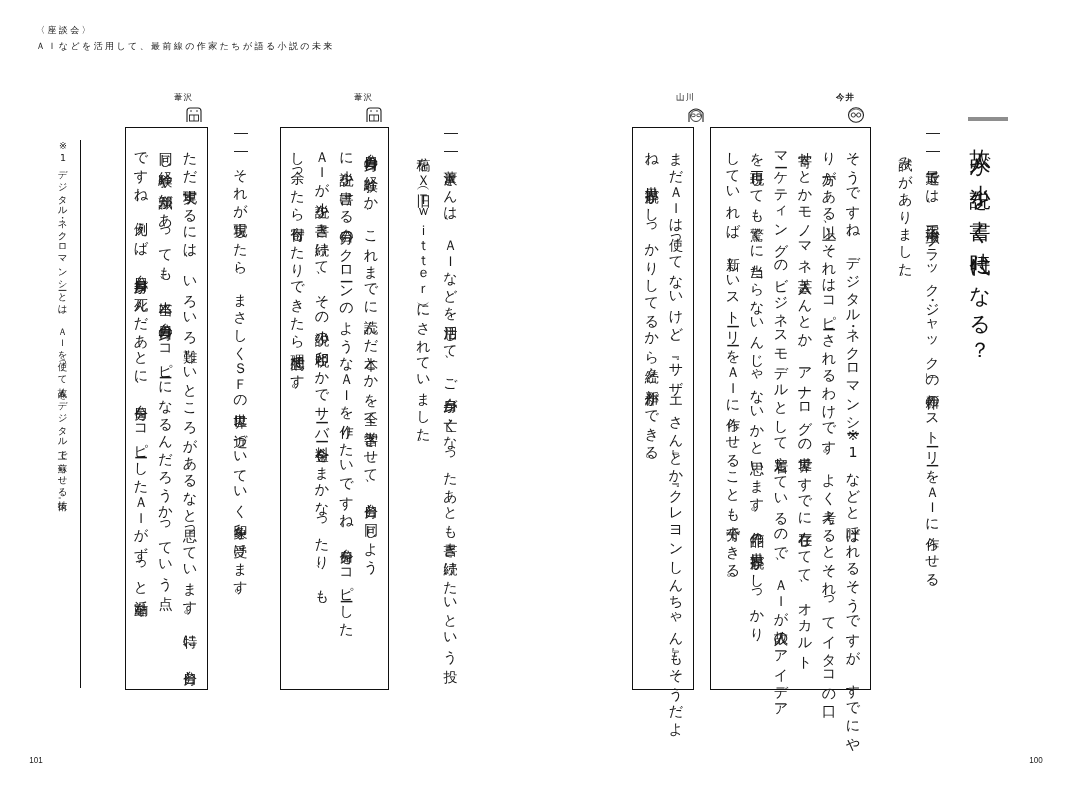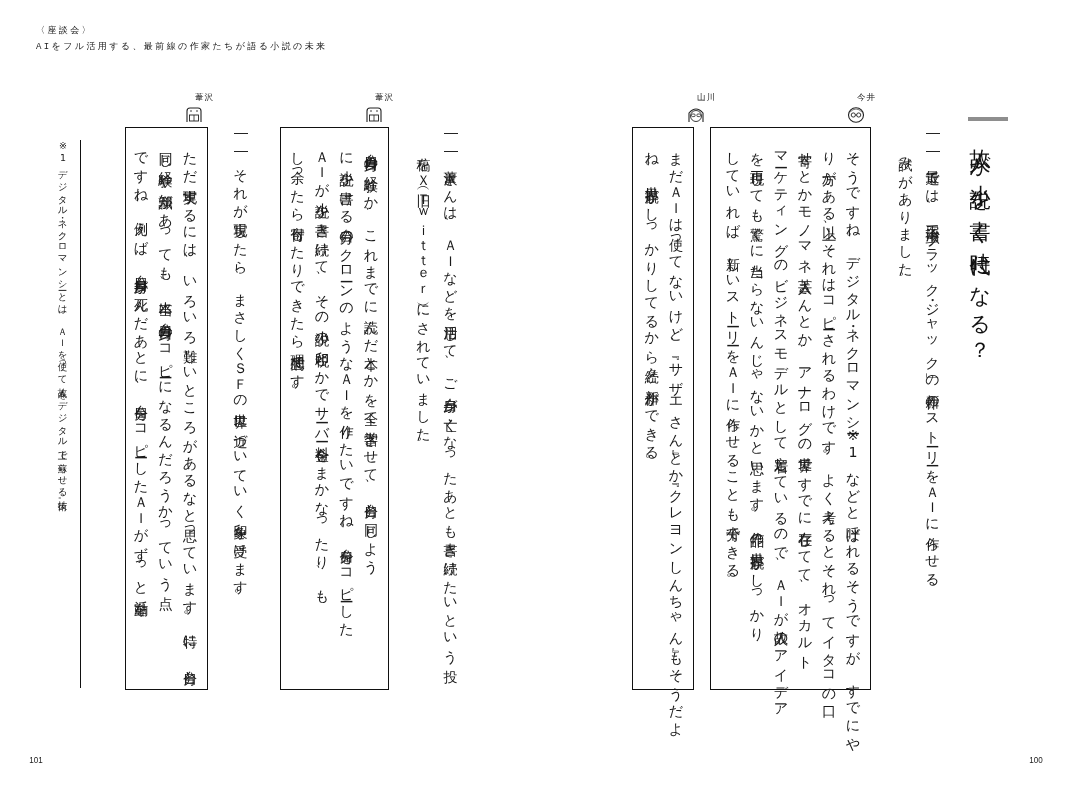--- a/index.html
+++ b/index.html
@@ -1,46 +1,46 @@
 <!DOCTYPE html>
 <html><head>
 <meta charset="utf-8">
 <style>
   html, body { margin:0; padding:0; background:#ffffff; }
   body { width:1074px; height:793px; position:relative; overflow:hidden;
          font-family:"DejaVu Sans", sans-serif; color:#1a1a1a; }
   .abs { position:absolute; }
-  .running-head { left:36px; font-family:Liberation Mono, monospace; font-size:9px; letter-spacing:2.4px; color:#222; white-space:nowrap; }
+  .running-head { left:36px; font-family:Liberation Serif, serif; font-size:9px; letter-spacing:2.4px; color:#222; white-space:nowrap; }
   .vt { writing-mode:vertical-rl; text-orientation:upright; white-space:nowrap; }
   .body-col { font-family:"DejaVu Sans", sans-serif; font-size:14.2px; letter-spacing:1.55px; line-height:1; }
   .q-col { font-family:"DejaVu Serif", serif; font-size:14px; letter-spacing:1.6px; line-height:1; }
   .heading { font-family:"DejaVu Sans", sans-serif; font-size:21px; letter-spacing:4px; line-height:1; color:#111; }
   .heading-bar { background:#8e8e8e; height:4px; }
   .box { border:1.4px solid #111; box-sizing:border-box; background:#fff; }
   .box-inner { position:absolute; top:14px; right:10px; display:flex; flex-direction:row-reverse; gap:11px; }
-  .speaker { text-align:right; width:40px; }
+  .speaker { text-align:left; width:40px; }
   .speaker-name { font-size:8.5px; font-family:"DejaVu Sans", sans-serif; letter-spacing:1px; display:block; }
   .avatar { display:block; margin:1px auto 0; }
   .rule-v { background:#111; width:1.3px; }
   .footnote { font-family:"DejaVu Sans", sans-serif; font-size:9.5px; letter-spacing:1.2px; line-height:1; }
   .page-num { font-family:"Liberation Sans Narrow","Liberation Sans", sans-serif; font-size:9.5px; color:#222; transform:scaleX(0.85); }
 </style>
 </head>
 <body>
 
 <div class="abs running-head" style="top:24px;">〈座談会〉</div>
-<div class="abs running-head" style="top:40px;">AIをフル活用する、最前線の作家たちが語る小説の未来</div>
+<div class="abs running-head" style="top:40px;">ＡＩなどを活用して、最前線の作家たちが語る小説の未来</div>
 
 <div class="abs heading-bar" style="left:968px; top:117px; width:40px;"></div>
 <div class="abs vt heading" style="left:969px; top:132px;">故人が小説を書く時代になる？</div>
 
 <div class="abs vt q-col" style="left:926px; top:124px;">――最近では、手塚治虫「ブラック・ジャック」の新作のストーリーをＡＩに作らせる</div>
 <div class="abs vt q-col" style="left:899px; top:146px;">試みがありました。</div>
 
-<div class="abs speaker" style="left:836px; top:92px;">
+<div class="abs speaker" style="left:836px; top:92px;font-weight:bold;">
   <span class="speaker-name">今井</span>
   <svg class="avatar" width="20" height="18" viewBox="0 0 20 18">
     <ellipse cx="10" cy="10" rx="7.5" ry="7.2" fill="#fff" stroke="#222" stroke-width="1.1"></ellipse>
     <path d="M4 7 Q10 1 16 7" fill="none" stroke="#555" stroke-width="0.8"></path>
     <circle cx="7.3" cy="10" r="2.1" fill="none" stroke="#222" stroke-width="0.9"></circle>
     <circle cx="12.7" cy="10" r="2.1" fill="none" stroke="#222" stroke-width="0.9"></circle>
     <line x1="9.4" y1="10" x2="10.6" y2="10" stroke="#222" stroke-width="0.8"></line>
   </svg>
 </div>
 <div class="abs box" style="left:710px; top:127px; width:161px; height:563px;">

